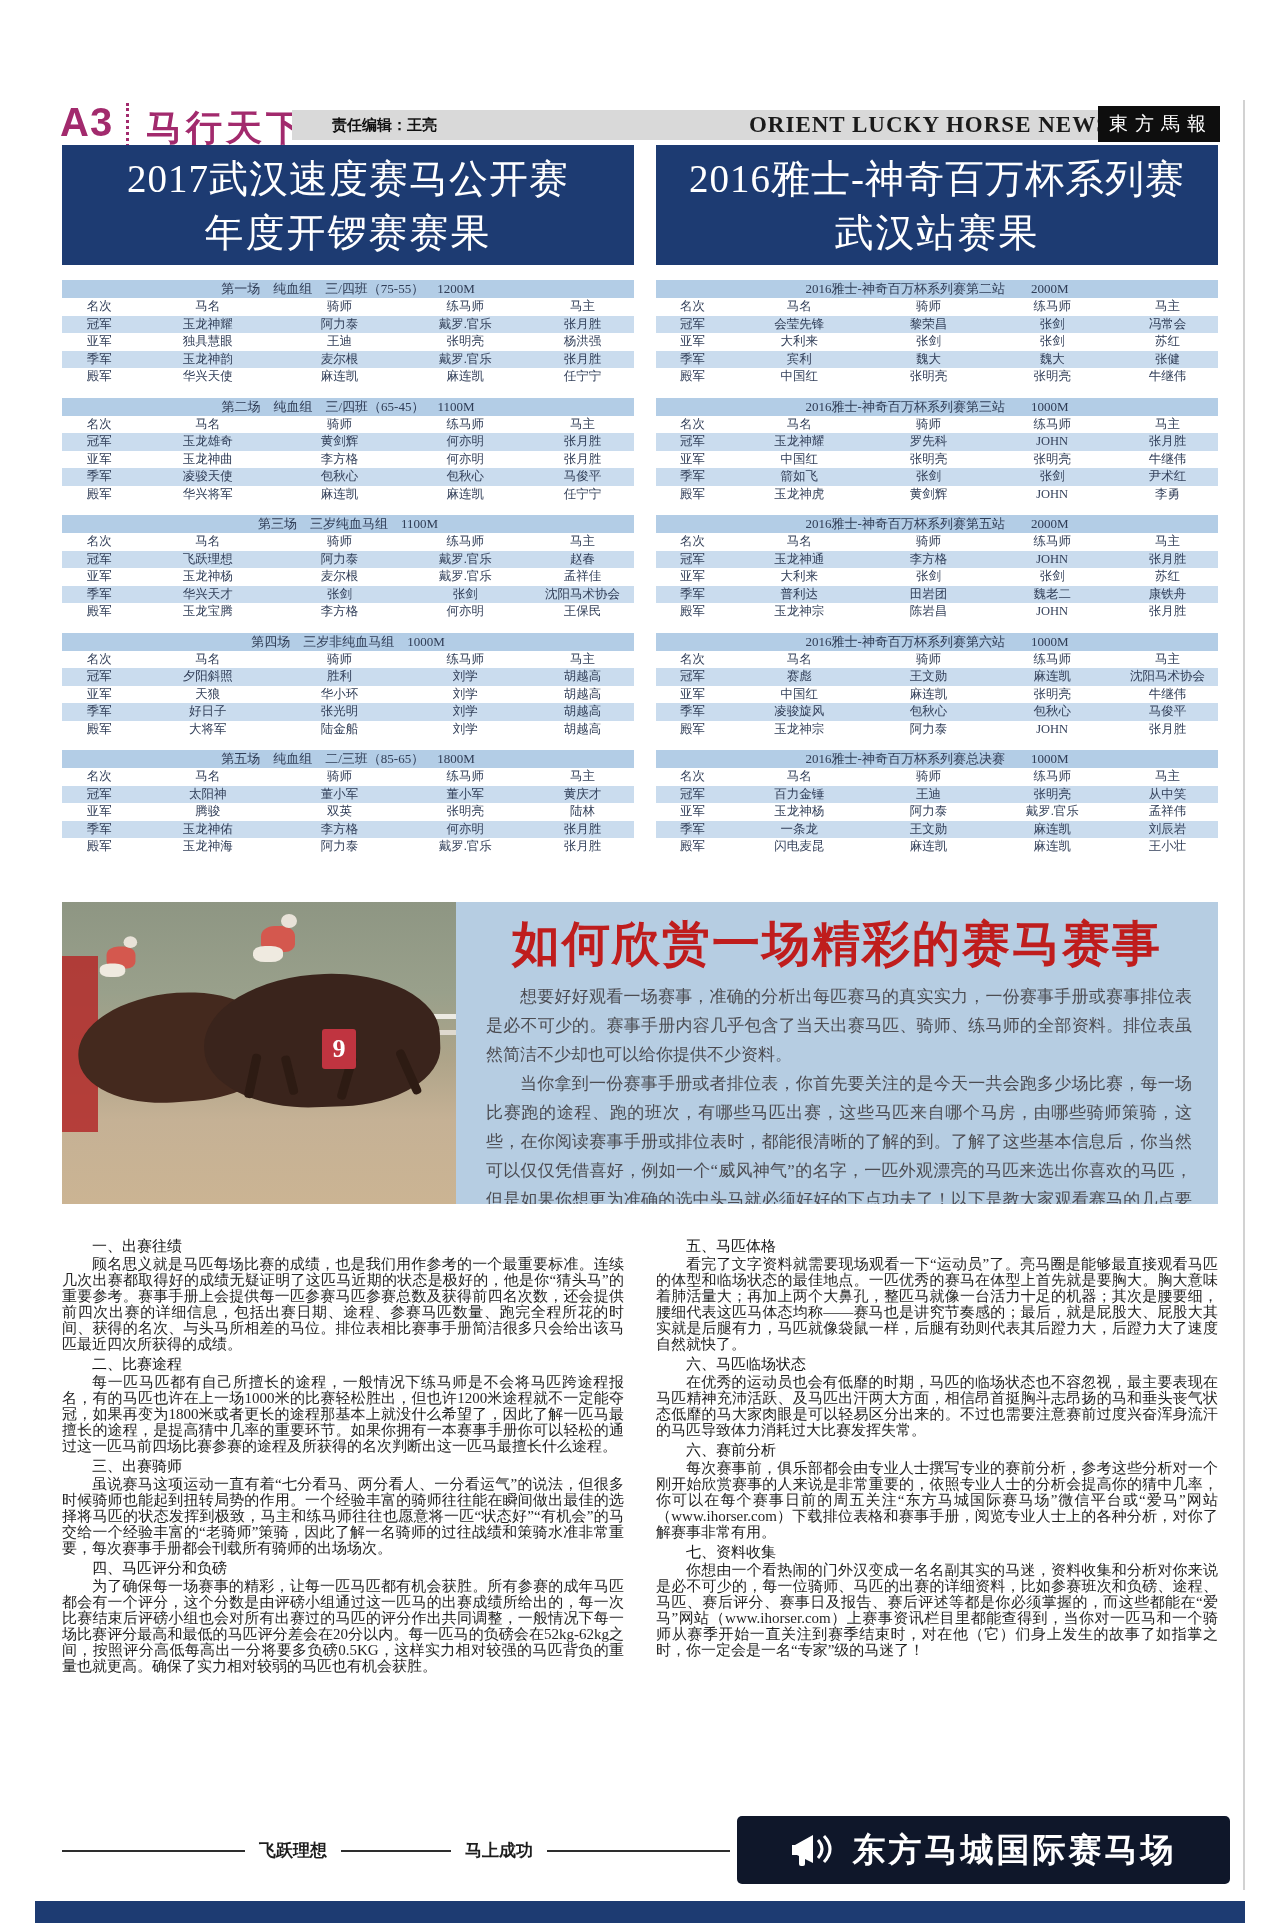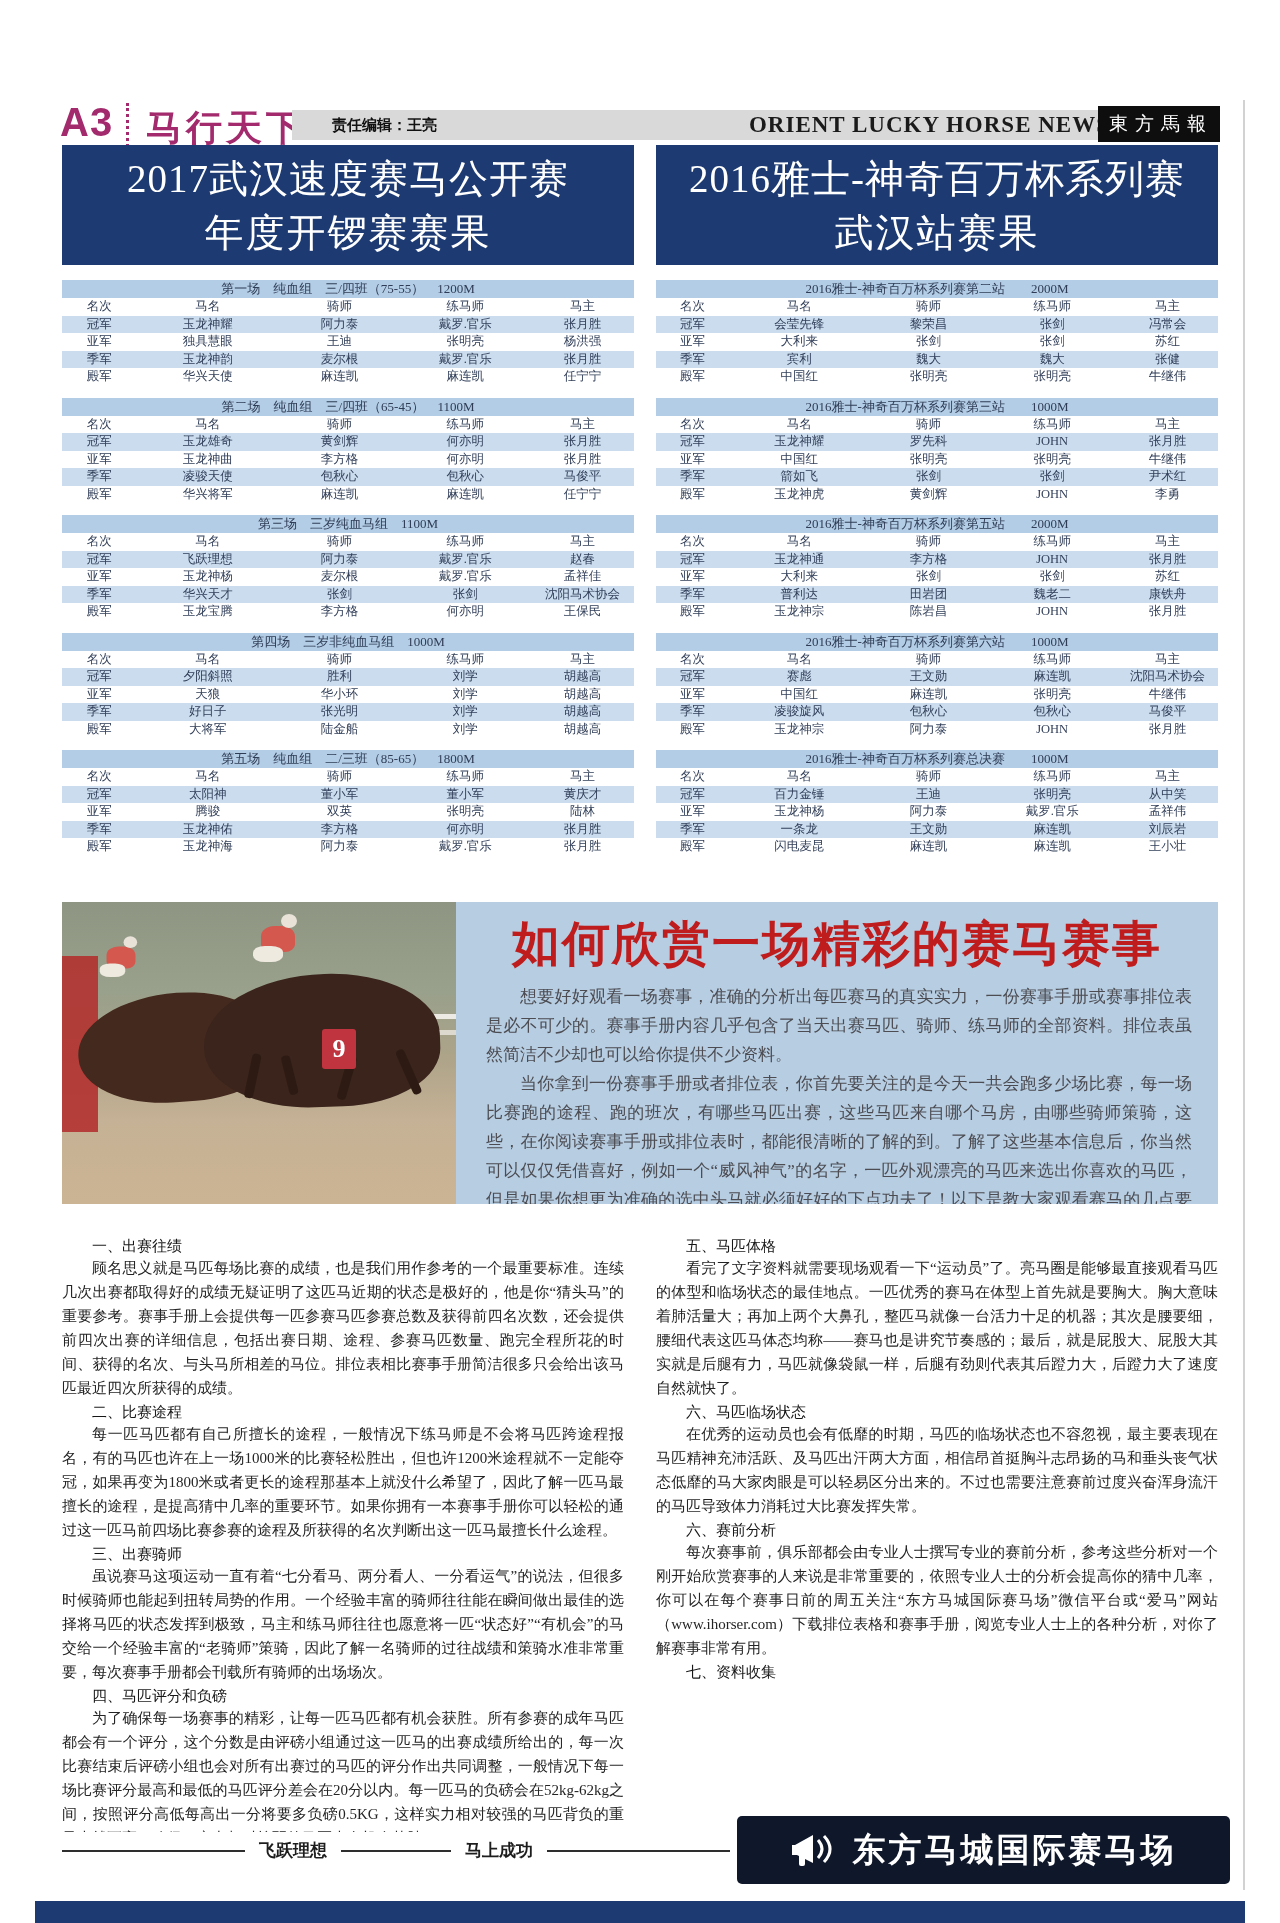--- a/index.html
+++ b/index.html
@@ -70,21 +70,21 @@
   .feature-title{margin-top:10px;text-align:center;font-size:48px;font-weight:bold;
                  color:#bf1d1d;letter-spacing:2px;}
   .feature-text{padding:6px 26px 0 30px;font-size:17px;line-height:29px;color:#4c4c52;text-align:justify;}
   .feature-text p{margin:0;text-indent:2em;}
 
   
   .bodycols{position:absolute;left:62px;top:1234px;width:1156px;height:598px;display:flex;gap:32px;
             overflow:hidden;}
   .bcol{width:562px;}
   .sec-h{font-size:15px;line-height:20px;color:#161616;text-indent:2em;margin-top:2px;}
-  .sec-p{font-size:15px;line-height:24px;color:#242424;text-align:justify;text-indent:2em;margin:0 0 2px;}
+  .sec-p{font-size:15px;line-height:16px;color:#242424;text-align:justify;text-indent:2em;margin:0 0 2px;}
 
   
   .tagline{position:absolute;left:62px;top:1839px;width:668px;display:flex;align-items:center;
            gap:14px;font-size:17px;font-weight:bold;color:#1d1d1d;}
   .tl-line{height:2px;background:#2e2e2e;}
   .tl-line.grow{flex:1;}
   .tl-line.mid{width:110px;}
   .banner{position:absolute;left:737px;top:1816px;width:493px;height:68px;background:#0f172a;
           border-radius:5px;display:flex;align-items:center;justify-content:center;gap:16px;color:#fff;}
   .banner-text{font-size:33px;font-weight:bold;letter-spacing:3px;}
@@ -542,20 +542,21 @@
         <p class="sec-p">为了确保每一场赛事的精彩，让每一匹马匹都有机会获胜。所有参赛的成年马匹都会有一个评分，这个分数是由评磅小组通过这一匹马的出赛成绩所给出的，每一次比赛结束后评磅小组也会对所有出赛过的马匹的评分作出共同调整，一般情况下每一场比赛评分最高和最低的马匹评分差会在20分以内。每一匹马的负磅会在52kg-62kg之间，按照评分高低每高出一分将要多负磅0.5KG，这样实力相对较强的马匹背负的重量也就更高。确保了实力相对较弱的马匹也有机会获胜。</p>
       </div>
     <div class="bcol">
         <div class="sec-h">五、马匹体格</div>
         <p class="sec-p">看完了文字资料就需要现场观看一下“运动员”了。亮马圈是能够最直接观看马匹的体型和临场状态的最佳地点。一匹优秀的赛马在体型上首先就是要胸大。胸大意味着肺活量大；再加上两个大鼻孔，整匹马就像一台活力十足的机器；其次是腰要细，腰细代表这匹马体态均称——赛马也是讲究节奏感的；最后，就是屁股大、屁股大其实就是后腿有力，马匹就像袋鼠一样，后腿有劲则代表其后蹬力大，后蹬力大了速度自然就快了。</p>
         <div class="sec-h">六、马匹临场状态</div>
         <p class="sec-p">在优秀的运动员也会有低靡的时期，马匹的临场状态也不容忽视，最主要表现在马匹精神充沛活跃、及马匹出汗两大方面，相信昂首挺胸斗志昂扬的马和垂头丧气状态低靡的马大家肉眼是可以轻易区分出来的。不过也需要注意赛前过度兴奋浑身流汗的马匹导致体力消耗过大比赛发挥失常。</p>
         <div class="sec-h">六、赛前分析</div>
         <p class="sec-p">每次赛事前，俱乐部都会由专业人士撰写专业的赛前分析，参考这些分析对一个刚开始欣赏赛事的人来说是非常重要的，依照专业人士的分析会提高你的猜中几率，你可以在每个赛事日前的周五关注“东方马城国际赛马场”微信平台或“爱马”网站（www.ihorser.com）下载排位表格和赛事手册，阅览专业人士上的各种分析，对你了解赛事非常有用。</p>
         <div class="sec-h">七、资料收集</div>
+        <p class="sec-p">你想由一个看热闹的门外汉变成一名名副其实的马迷，资料收集和分析对你来说是必不可少的，每一位骑师、马匹的出赛的详细资料，比如参赛班次和负磅、途程、马匹、赛后评分、赛事日及报告、赛后评述等都是你必须掌握的，而这些都能在“爱马”网站（www.ihorser.com）上赛事资讯栏目里都能查得到，当你对一匹马和一个骑师从赛季开始一直关注到赛季结束时，对在他（它）们身上发生的故事了如指掌之时，你一定会是一名“专家”级的马迷了！</p>
       </div>
   </div>
 
   <div class="tagline">
     <span class="tl-line grow"></span>
     <span>飞跃理想</span>
     <span class="tl-line mid"></span>
     <span>马上成功</span>
     <span class="tl-line grow"></span>
   </div>

